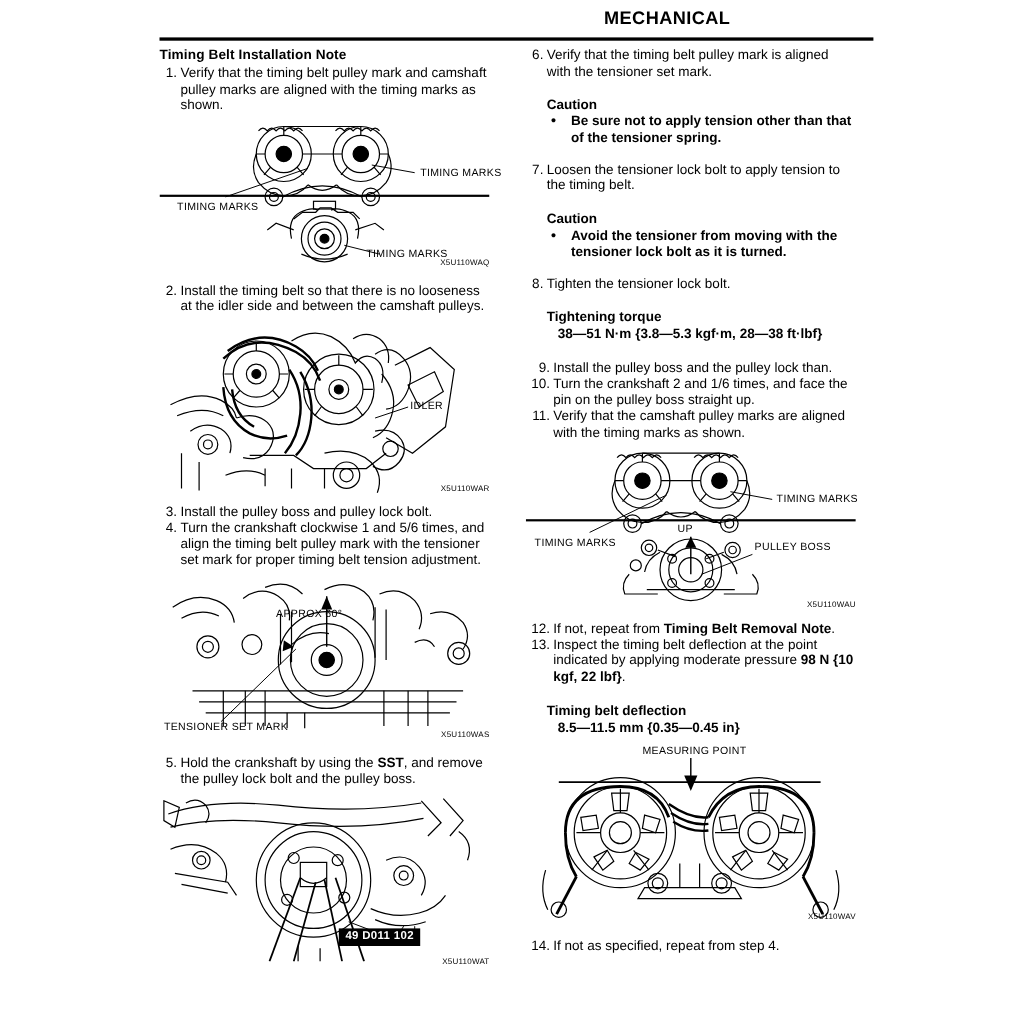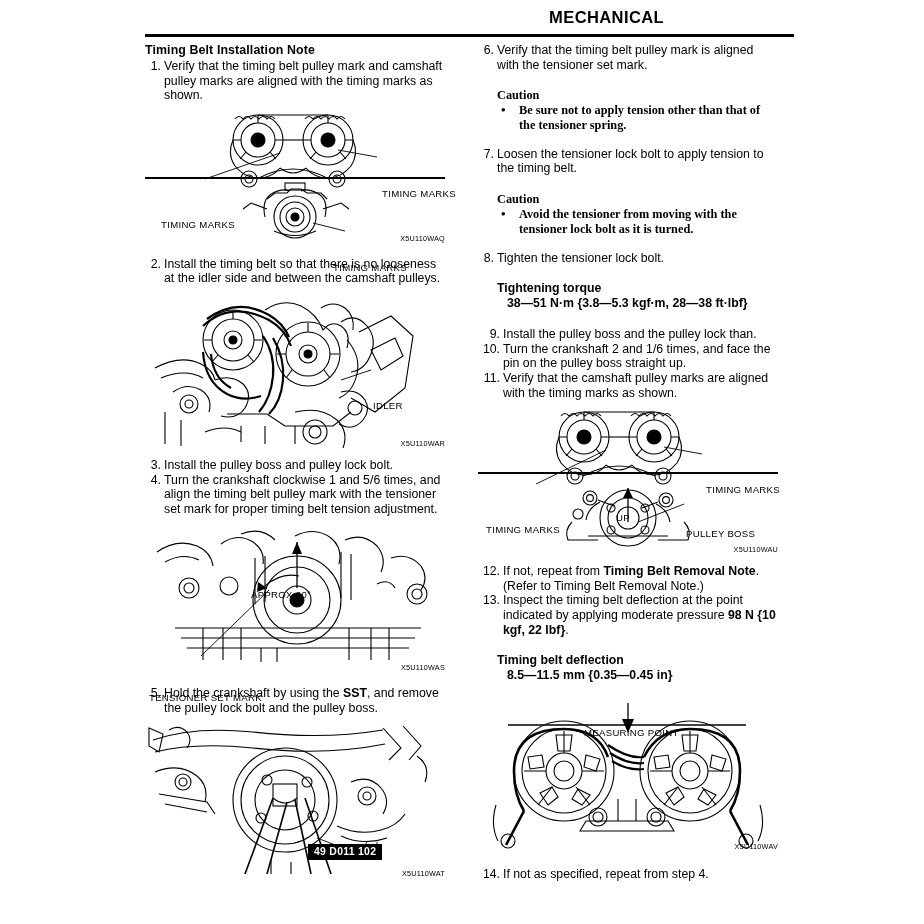--- a/index.html
+++ b/index.html
@@ -82,21 +82,21 @@
   .step.wide .num { width: 22px; }
   .step b { font-weight: bold; }
   .gap6  { height: 6px; }
   .gap8  { height: 8px; }
   .gap10 { height: 10px; }
   .gap12 { height: 12px; }
   .gap14 { height: 14px; }
   .gap16 { height: 16px; }
 
   
-  .caution { padding-left: 19px; font-family: Liberation Serif, serif; }
+  .caution { padding-left: 19px; }
   .caution-head {
     font-size: 12.3px;
     font-weight: bold;
     line-height: 15px;
   }
   .caution-item {
     position: relative;
     padding-left: 22px;
     font-size: 12.3px;
     font-weight: bold;
@@ -133,21 +133,20 @@
     bottom: 0;
     font-size: 7.3px;
     letter-spacing: 0.2px;
     font-family: "Liberation Sans", sans-serif;
   }
   .fig-label {
     position: absolute;
     font-size: 9.6px;
     letter-spacing: 0.3px;
     white-space: nowrap;
-    margin-top: 36px;
   }
   .fig-svg { display: block; }
   .sst-box {
     position: absolute;
     background: #000;
     color: #fff;
     font-size: 10.4px;
     font-weight: bold;
     padding: 2px 6px 3px 6px;
     letter-spacing: 0.3px;
@@ -538,21 +537,20 @@
       <div class="fig-label" style="left:138px; top:66px;">UP</div>
       <div class="fig-label" style="left:208px; top:82px;">PULLEY BOSS</div>
       <div class="fig-id" style="bottom:-4px;">X5U110WAU</div>
     </div>
 
     <div class="gap14"></div>
 
     <div class="step wide">
       <span class="num">12.</span>
       <span>If not, repeat from </span><b>Timing Belt Removal Note</b><span>.</span>
-      <div>(Refer to Timing Belt Removal Note.)</div>
     </div>
     <div class="step wide">
       <span class="num">13.</span>
       <span>Inspect the timing belt deflection at the point indicated by applying moderate pressure </span><b>98 N {10 kgf, 22 lbf}</b><span>.</span>
     </div>
 
     <div class="gap16"></div>
 
     <div class="spec">
       <div class="spec-title">Timing belt deflection</div>

